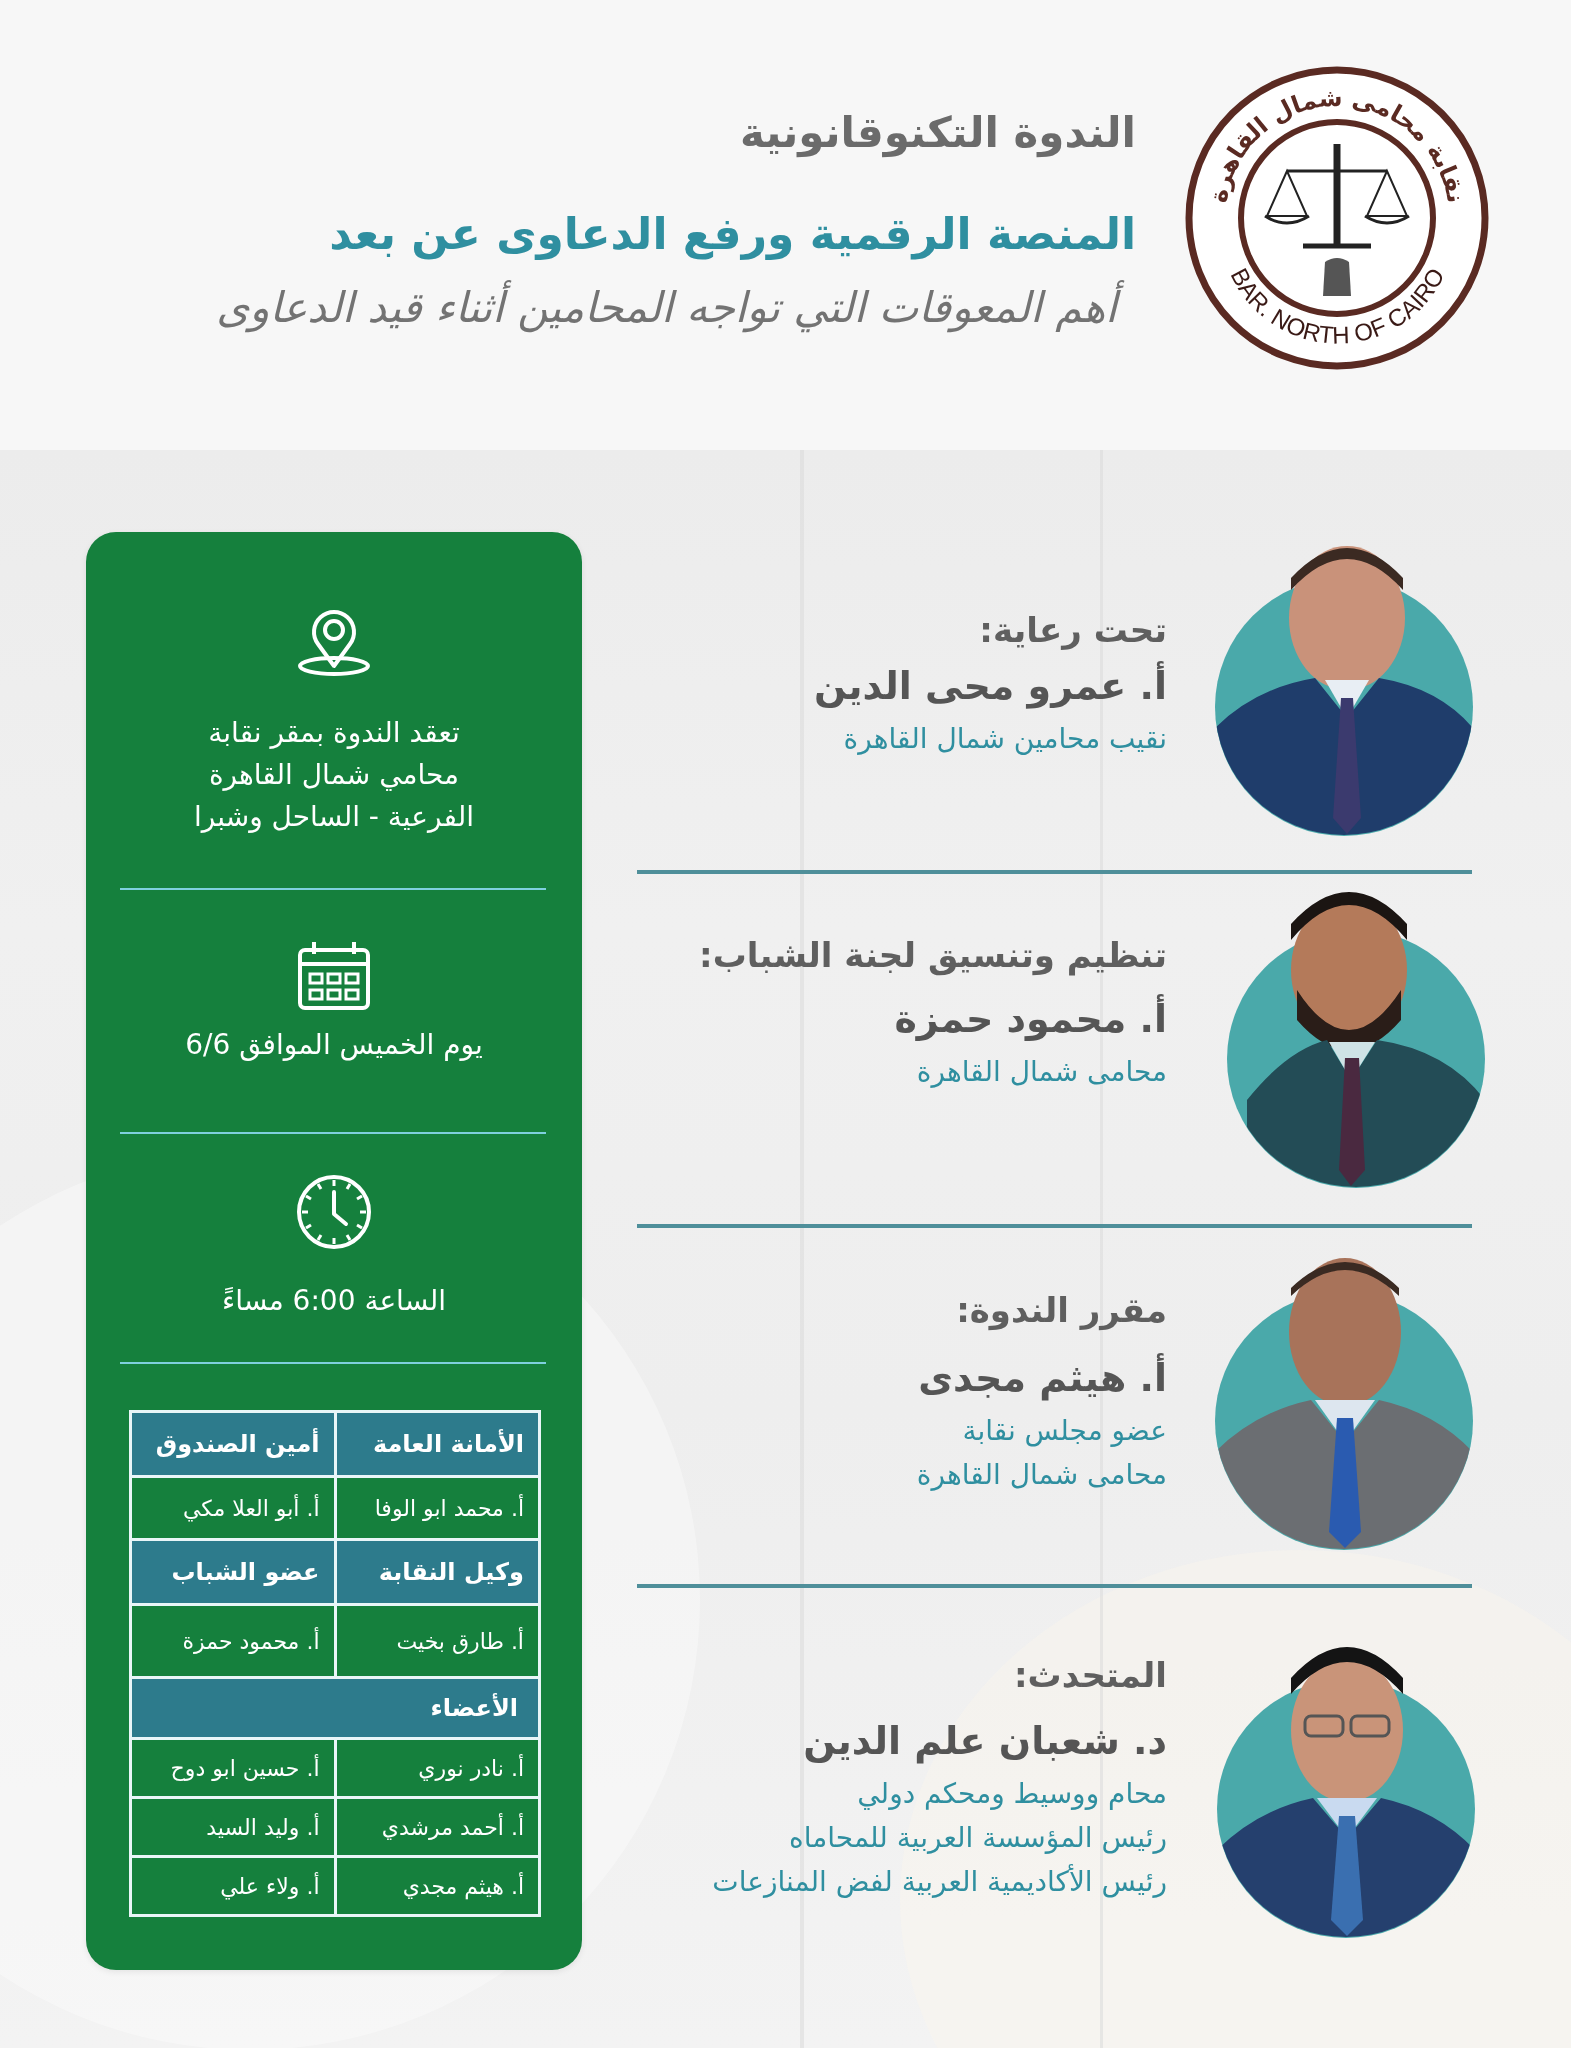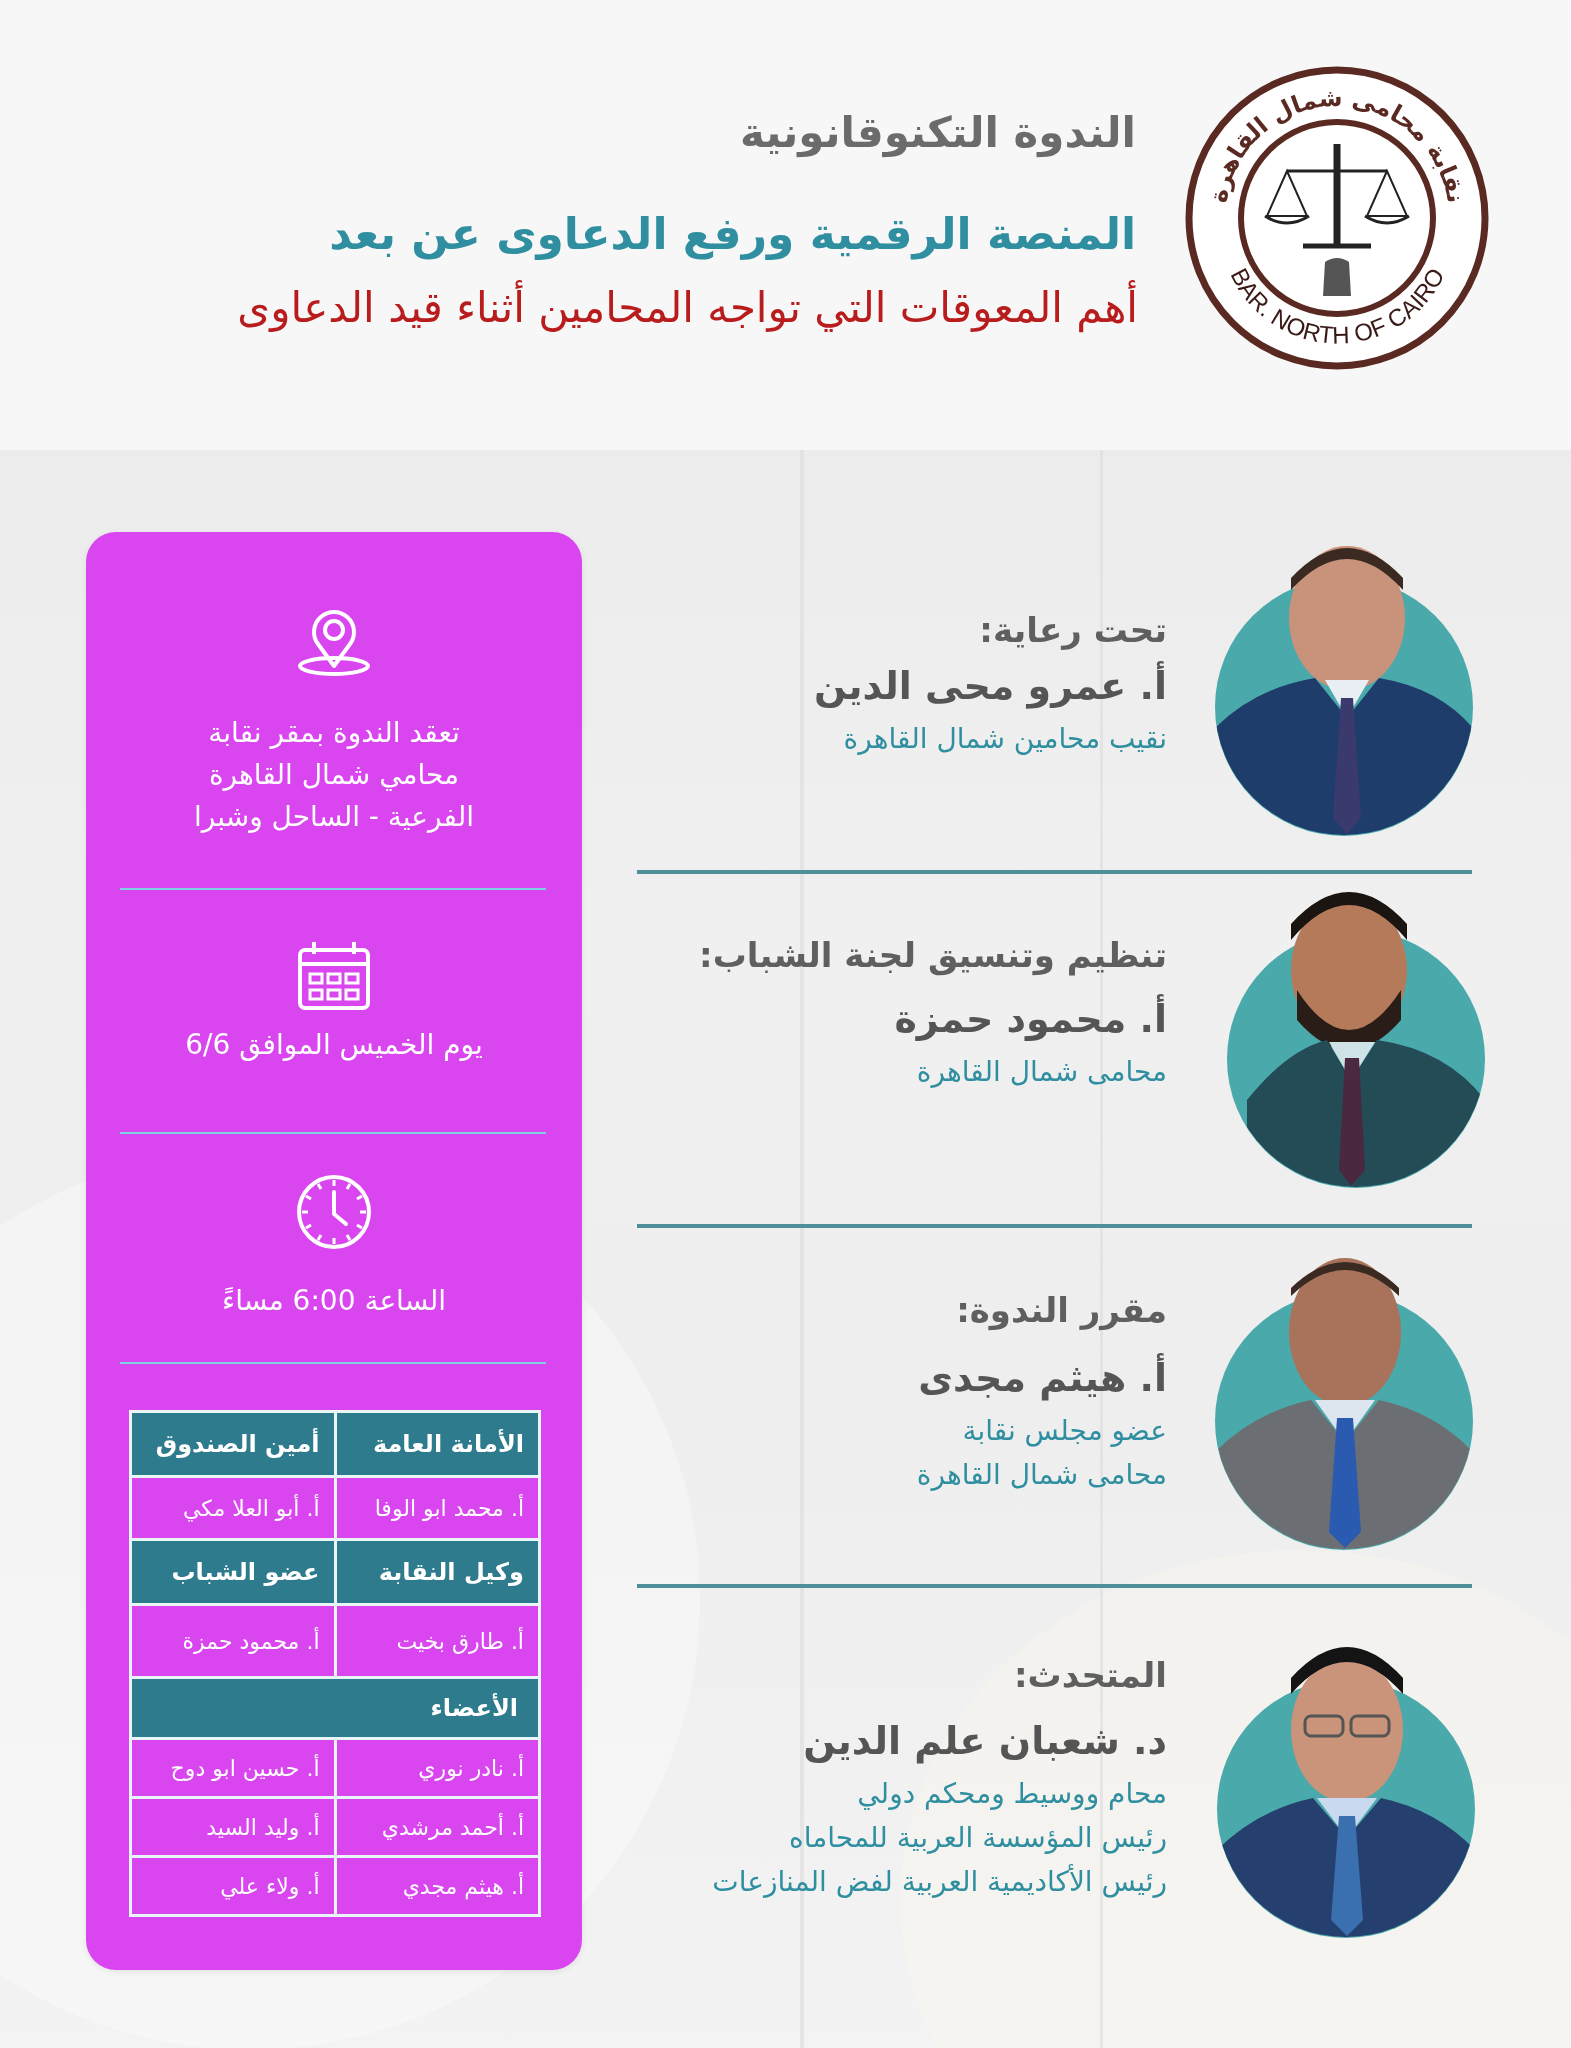--- a/index.html
+++ b/index.html
@@ -4,23 +4,23 @@
 <style>
   html,body{margin:0;padding:0;}
   body{width:1571px;height:2048px;position:relative;overflow:hidden;background:#f1f1f1;font-family:"DejaVu Sans",sans-serif;direction:rtl;}
   .header-band{position:absolute;left:0;top:0;width:1571px;height:450px;background:#f7f7f7;}
   .bg-area{position:absolute;left:0;top:450px;width:1571px;height:1598px;background:linear-gradient(180deg,#ececec 0%,#f0f0f0 30%,#eeeeee 60%,#f3f3f3 100%);overflow:hidden;}
   .bg-shape{position:absolute;border-radius:50%;background:rgba(255,255,255,0.35);}
   .bg-line{position:absolute;background:rgba(220,220,220,0.6);}
   .logo{position:absolute;left:1185px;top:66px;width:305px;height:305px;}
   .h-title{position:absolute;right:435px;top:108px;font-size:42px;font-weight:bold;color:#6b6b6b;white-space:nowrap;}
   .h-sub1{position:absolute;right:435px;top:208px;font-size:44px;font-weight:bold;color:#2f8fa0;white-space:nowrap;}
-  .h-sub2{position:absolute;right:433px;top:283px;font-size:42px;color:#b91c1c;white-space:nowrap;}
-
-  .panel{position:absolute;left:86px;top:532px;width:496px;height:1438px;background:#d946ef;border-radius:30px;box-shadow:0 2px 6px rgba(0,0,0,0.08);}
+  .h-sub2{position:absolute;right:454px;top:283px;font-size:42px;color:#737373;white-space:nowrap;font-style:italic;}
+
+  .panel{position:absolute;left:86px;top:532px;width:496px;height:1438px;background:#15803d;border-radius:30px;box-shadow:0 2px 6px rgba(0,0,0,0.08);}
   .panel-sec{position:absolute;left:0;width:496px;text-align:center;color:#ffffff;}
   .panel-icon{display:block;margin:0 auto;}
   .panel-text{font-size:28px;line-height:42px;color:#ffffff;}
   .panel-div{position:absolute;left:34px;width:426px;height:2px;background:#7fd0de;}
   .tbl{position:absolute;left:43px;top:878px;width:412px;border-collapse:collapse;direction:rtl;}
   .tbl td{border:3px solid #e9f6f8;color:#ffffff;font-size:22px;height:60px;padding:0 14px;text-align:right;width:50%;}
   .tbl td.hd{background:#2d7b8c;font-weight:bold;font-size:24px;height:62px;}
   .tbl td.mem{height:56px;padding-left:32px;}
   .tbl td.full{background:#2d7b8c;font-weight:bold;font-size:24px;padding-right:20px;}
 

